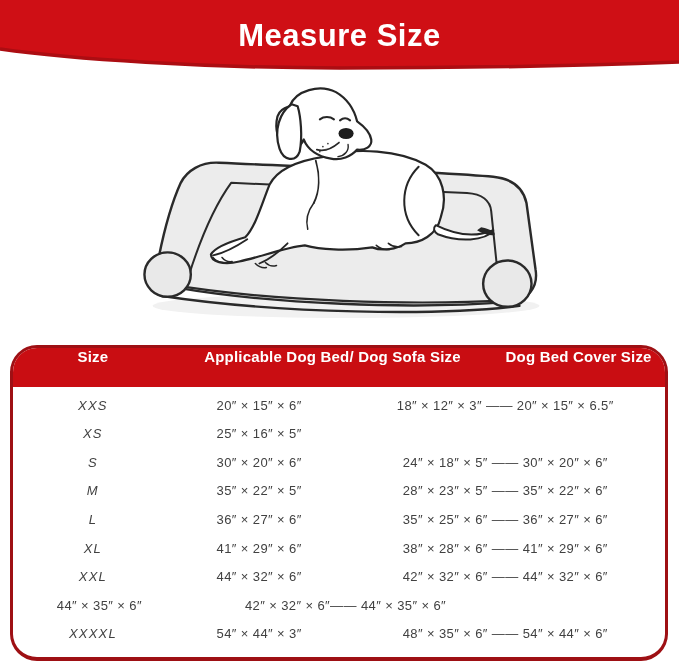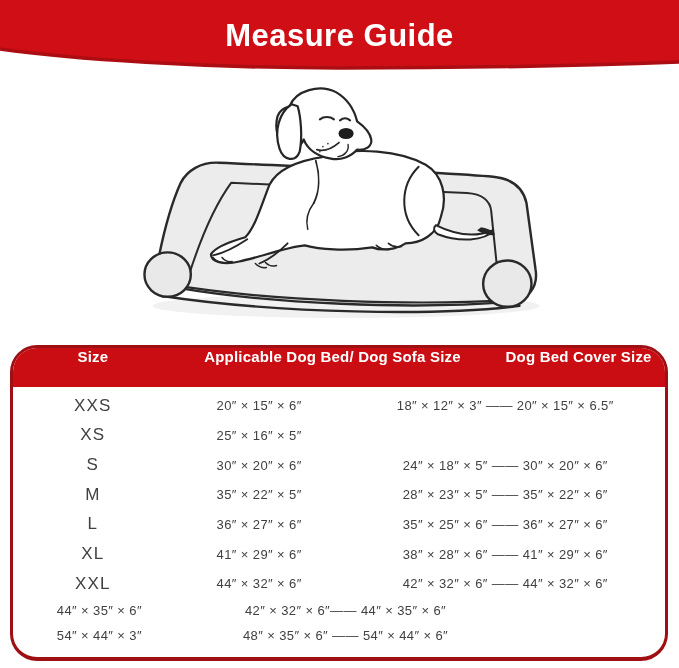--- a/index.html
+++ b/index.html
@@ -33,33 +33,33 @@
   .col-applicable { width:49%; }
   .tbody {
     display:flex; flex-direction:column; justify-content:space-around;
     height:267px; padding:4px 0 6px 0;
   }
   .trow { display:flex; align-items:center; }
   .cell {
     text-align:center; font-size:13px; color:#414141; letter-spacing:.4px;
     white-space:nowrap;
   }
-  .cell.col-size { letter-spacing:1.2px; font-size:17px; }
+  .cell.col-size { letter-spacing:1.2px; font-size:13px;font-style:italic; }
 </style>
 </head>
 <body>
 
 <div class="page">
 
   <header class="banner">
     <svg width="679" height="72" viewBox="0 0 679 72">
       <path d="M0,0 H679 V62 C600,65 470,68 340,68 C205,68 70,59 0,49 Z" fill="#CF0F15"></path>
       <path d="M0,49 C70,59 205,68 340,68 C470,68 600,65 679,62" fill="none" stroke="#AC0D12" stroke-width="3.5"></path>
     </svg>
-    <h1>Measure Guide</h1>
+    <h1>Measure Size</h1>
   </header>
 
   <div class="illustration">
     <svg width="444" height="252" viewBox="0 0 440 250">
       <g stroke-linecap="round" stroke-linejoin="round">
 
         <ellipse cx="226" cy="228" rx="192" ry="12" fill="#F1F1F1"></ellipse>
 
         <path d="M100,86 C230,92 330,96 372,100 C392,102 402,112 405,126 L414,192
                  C417,210 406,222 390,224 C290,232 150,226 58,210
@@ -158,19 +158,20 @@
         <div class="trow">
           <div class="cell col-size">XXL</div>
           <div class="cell col-cover">44″ × 32″ × 6″</div>
           <div class="cell col-applicable">42″ × 32″ × 6″ —— 44″ × 32″ × 6″</div>
         </div>
         <div class="trow">
           <div class="cell col-cover">44″ × 35″ × 6″</div>
           <div class="cell col-applicable">42″ × 32″ × 6″—— 44″ × 35″ × 6″</div>
         </div>
         <div class="trow">
+          <div class="cell col-size">XXXXL</div>
           <div class="cell col-cover">54″ × 44″ × 3″</div>
           <div class="cell col-applicable">48″ × 35″ × 6″ —— 54″ × 44″ × 6″</div>
         </div>
       </div>
   </section>
 
 </div>
 
 </body></html>

